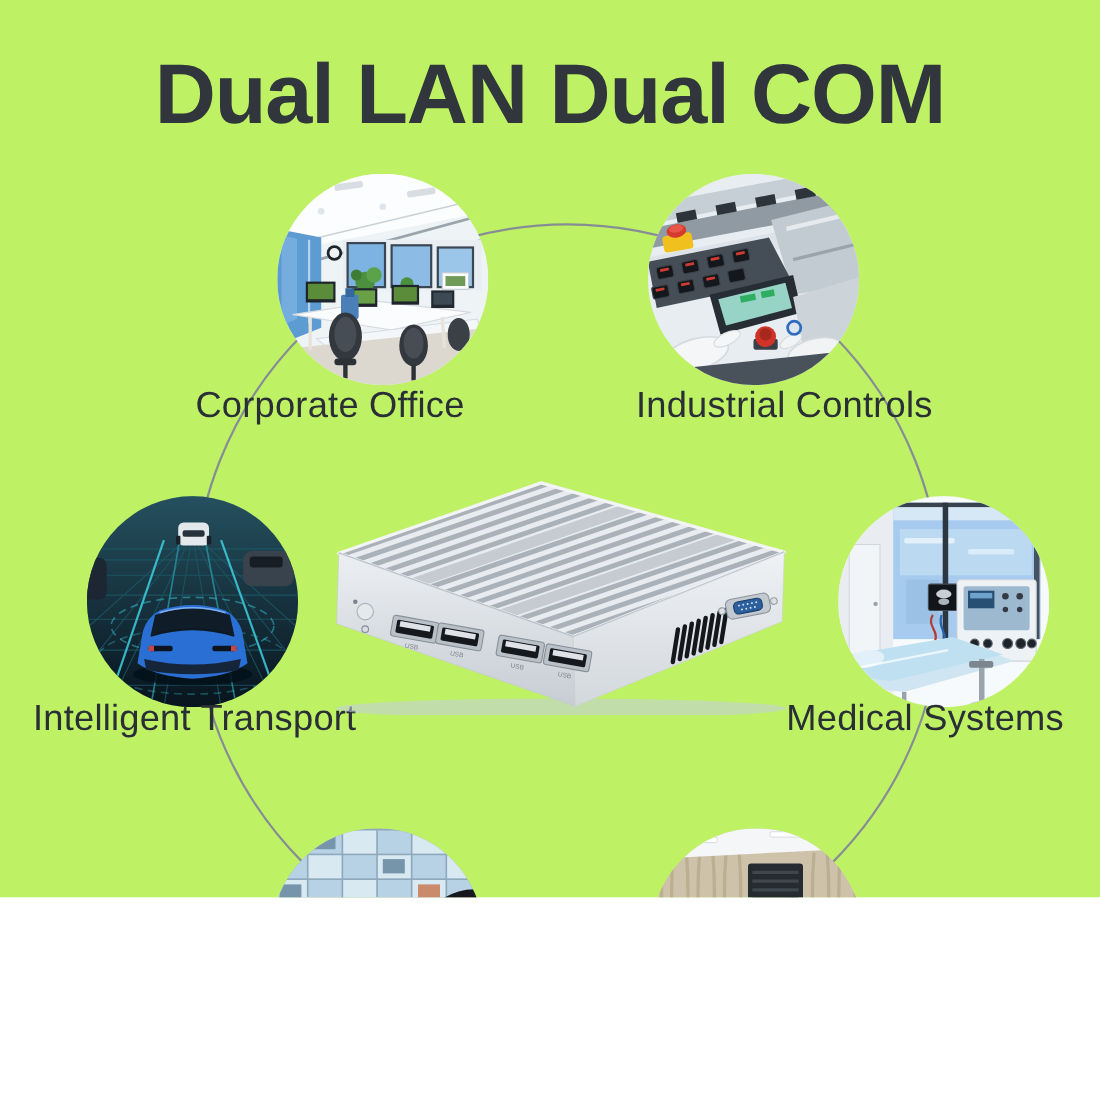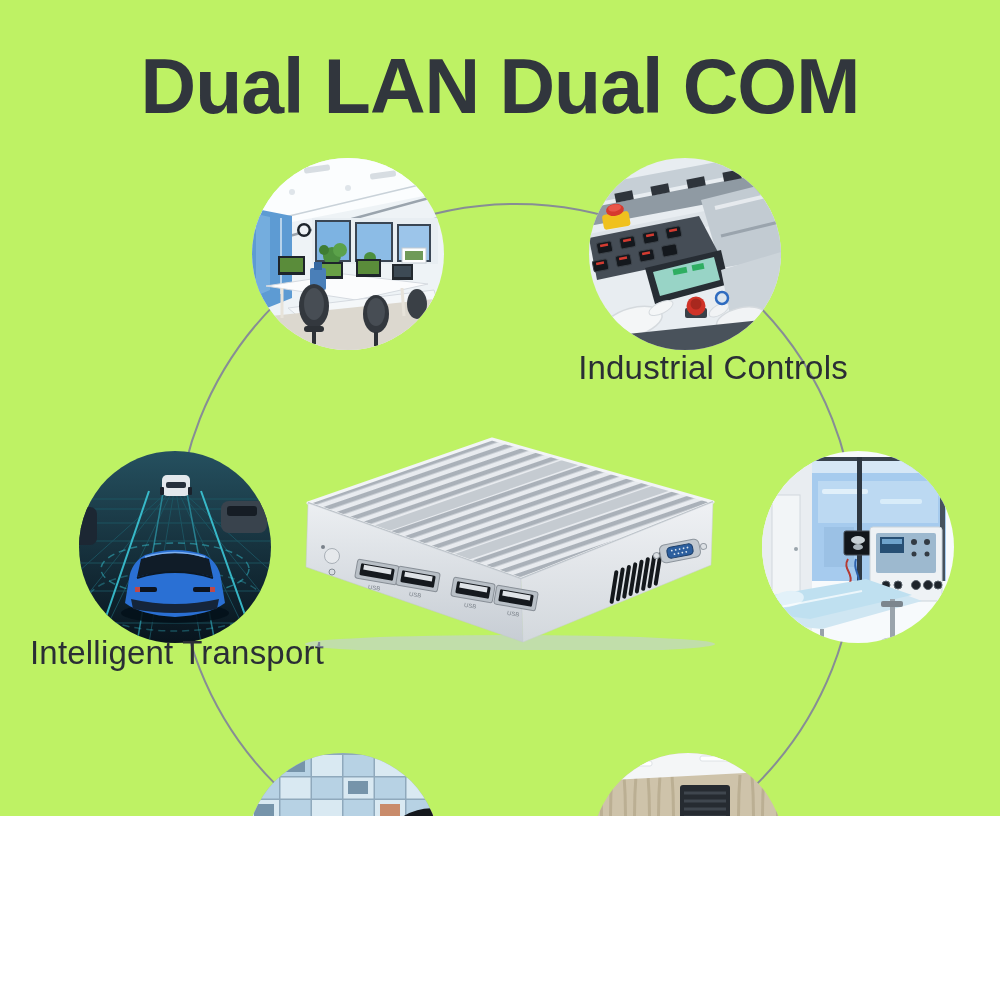--- a/index.html
+++ b/index.html
@@ -429,22 +429,24 @@
       <g>
         <ellipse cx="42" cy="176" rx="15" ry="7" fill="#c49d58" stroke="#a07c3c"></ellipse>
         <ellipse cx="98" cy="181" rx="15" ry="7" fill="#c49d58" stroke="#a07c3c"></ellipse>
         <ellipse cx="150" cy="172" rx="13" ry="6" fill="#c49d58" stroke="#a07c3c"></ellipse>
       </g>
       <path d="M60,170 q20,10 44,4" fill="none" stroke="#454c53" stroke-width="2"></path>
       <path d="M130,184 q24,4 44,-4" fill="none" stroke="#454c53" stroke-width="2"></path>
     </svg>
   </div>
 
+  <div class="uc-label" style="left:300px;top:351px;">Corporate Office</div>
   <div class="uc-label" style="left:177px;top:636px;">Intelligent Transport</div>
   <div class="uc-label" style="left:713px;top:351px;">Industrial Controls</div>
+  <div class="uc-label" style="left:841px;top:636px;">Medical Systems</div>
 
   <div id="device">
     <svg width="430" height="225" viewBox="0 0 430 225">
       <defs>
         <linearGradient id="gfront" x1="0" y1="0" x2="0" y2="1">
           <stop offset="0" stop-color="#eceff2"></stop>
             <stop offset="1" stop-color="#c7cdd4"></stop>
         </linearGradient>
         <linearGradient id="gside" x1="0" y1="0" x2="0" y2="1">
           <stop offset="0" stop-color="#eff1f4"></stop>

